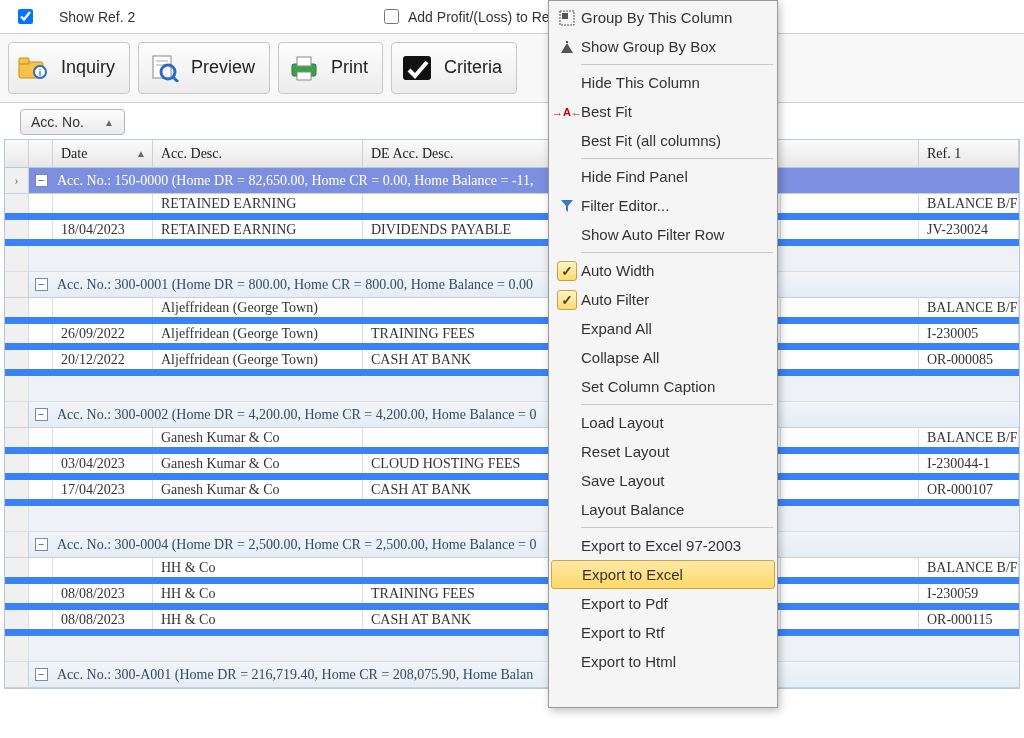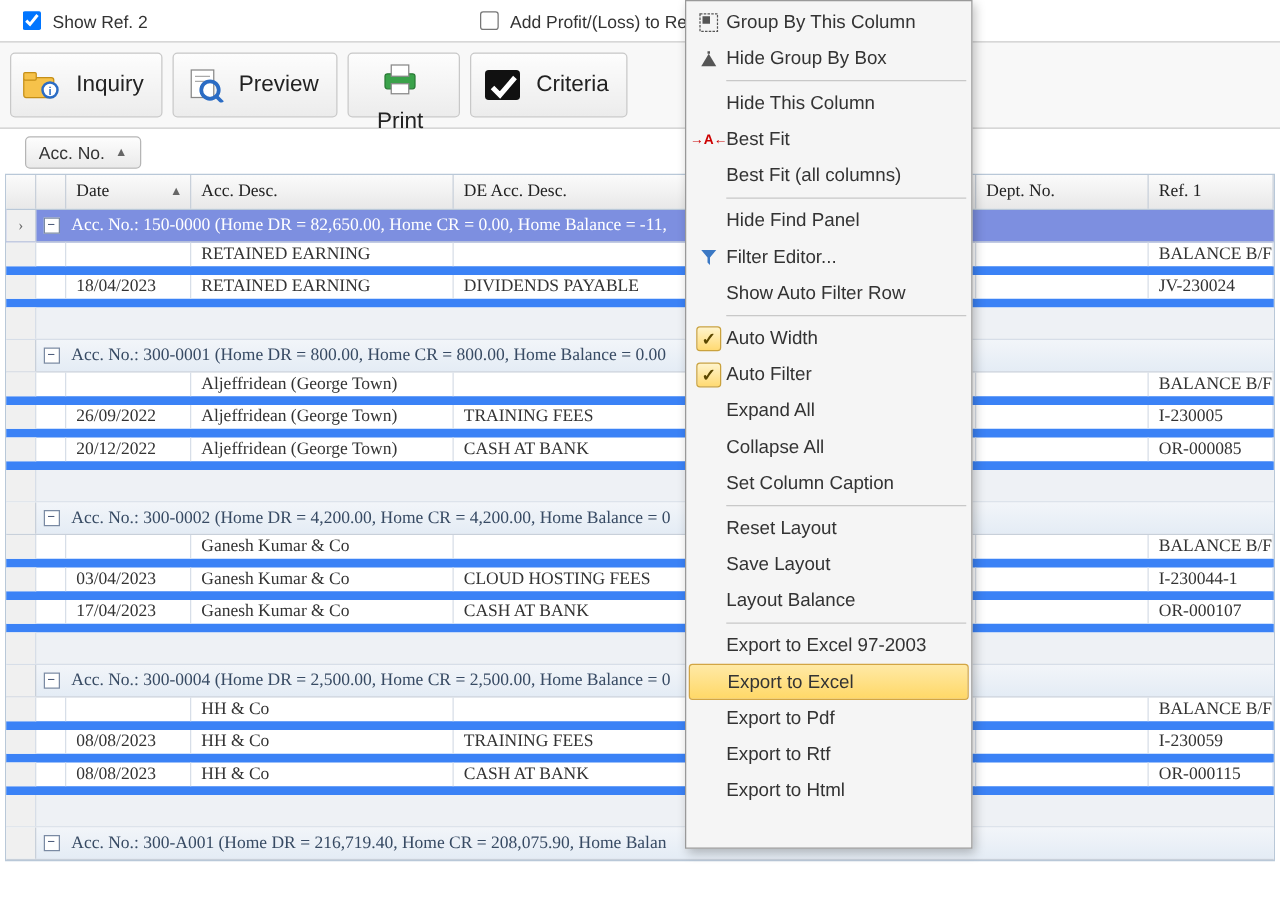--- a/index.html
+++ b/index.html
@@ -41,29 +41,29 @@
     background: linear-gradient(#fdfdfd,#ececec);
     cursor: pointer;
     height: 52px;
     min-width: 100px;
   }
   .tbtn .ticon {
     width: 34px; height: 34px;
     display: flex; align-items: center; justify-content: center;
   }
   .tbtn .tlabel { font-size: 18px; color: #222; text-align:center; line-height:1.1; }
-  .tbtn.small { min-width: 90px; flex-direction: column; }
+  .tbtn.small { min-width: 90px; }
   .tbtn.col { height: 52px; }
   .grouprow {
     padding: 6px 10px 4px 20px;
   }
   .chip {
     display: inline-flex;
     align-items: center;
-    gap: 8px;
+    gap: 20px;
     border: 1px solid #b5b5b5;
     border-radius: 4px;
     background: linear-gradient(#fdfdfd,#eaeaea);
     padding: 4px 10px;
     font-size: 14px;
   }
   .chip .arrow { font-size: 10px; color: #666; }
   .grid-wrap {
     border: 1px solid #b9c8d8;
     margin: 0 4px;
@@ -208,21 +208,21 @@
     margin: 3px 4px 3px 32px;
   }
 
   
   svg { display:block; }
 </style>
 </head>
 <body>
 
 <div class="checkbox-row">
-  <div style="display:flex;align-items:center;gap:6px;width:360px;">
+  <div style="display:flex;align-items:center;gap:23px;width:360px;">
     <input type="checkbox" checked="" style="">
     <span>Show Ref. 2</span>
   </div>
   <div style="display:flex;align-items:center;gap:6px;">
     <input type="checkbox" style="">
     <span>Add Profit/(Loss) to Retained</span>
   </div>
 </div>
 
 <div class="toolbar">
@@ -284,23 +284,20 @@
     <div class="gh date">
         <span>Date</span>
         <span class="sort">▲</span>
       </div>
     <div class="gh accdesc">
         <span>Acc. Desc.</span>
       </div>
     <div class="gh dedesc">
         <span>DE Acc. Desc.</span>
       </div>
-    <div class="gh dept">
-        <span>Dept. No.</span>
-      </div>
     <div class="gh ref1">
         <span>Ref. 1</span>
       </div>
   </div>
   <div id="grid-body">
       <div class="grouphdr sel">
         <div class="gh-rowhandle">›</div>
         <div class="gh-expand">
           <div class="expbox">−</div>
         </div>
@@ -462,21 +459,21 @@
       </span>
       <span>Group By This Column</span>
     </div>
   <div class="ctxitem">
       <span class="ci-icon">
         <svg width="16" height="16">
           <path d="M2 14 L8 4 L14 14" fill="#555"></path>
           <rect x="7" y="2" width="2" height="2" fill="#555"></rect>
         </svg>
       </span>
-      <span>Hide Group By Box</span>
+      <span>Show Group By Box</span>
     </div>
   <div class="ctxsep"></div>
   <div class="ctxitem">
       <span class="ci-icon"></span>
       <span>Hide This Column</span>
     </div>
   <div class="ctxitem">
       <span class="ci-icon">
         <span style="color:#c00;font-weight:bold;font-size:11px;">→A←</span>
       </span>
@@ -524,20 +521,24 @@
       <span class="ci-icon"></span>
       <span>Collapse All</span>
     </div>
   <div class="ctxitem">
       <span class="ci-icon"></span>
       <span>Set Column Caption</span>
     </div>
   <div class="ctxsep"></div>
   <div class="ctxitem">
       <span class="ci-icon"></span>
+      <span>Load Layout</span>
+    </div>
+  <div class="ctxitem">
+      <span class="ci-icon"></span>
       <span>Reset Layout</span>
     </div>
   <div class="ctxitem">
       <span class="ci-icon"></span>
       <span>Save Layout</span>
     </div>
   <div class="ctxitem">
       <span class="ci-icon"></span>
       <span>Layout Balance</span>
     </div>

